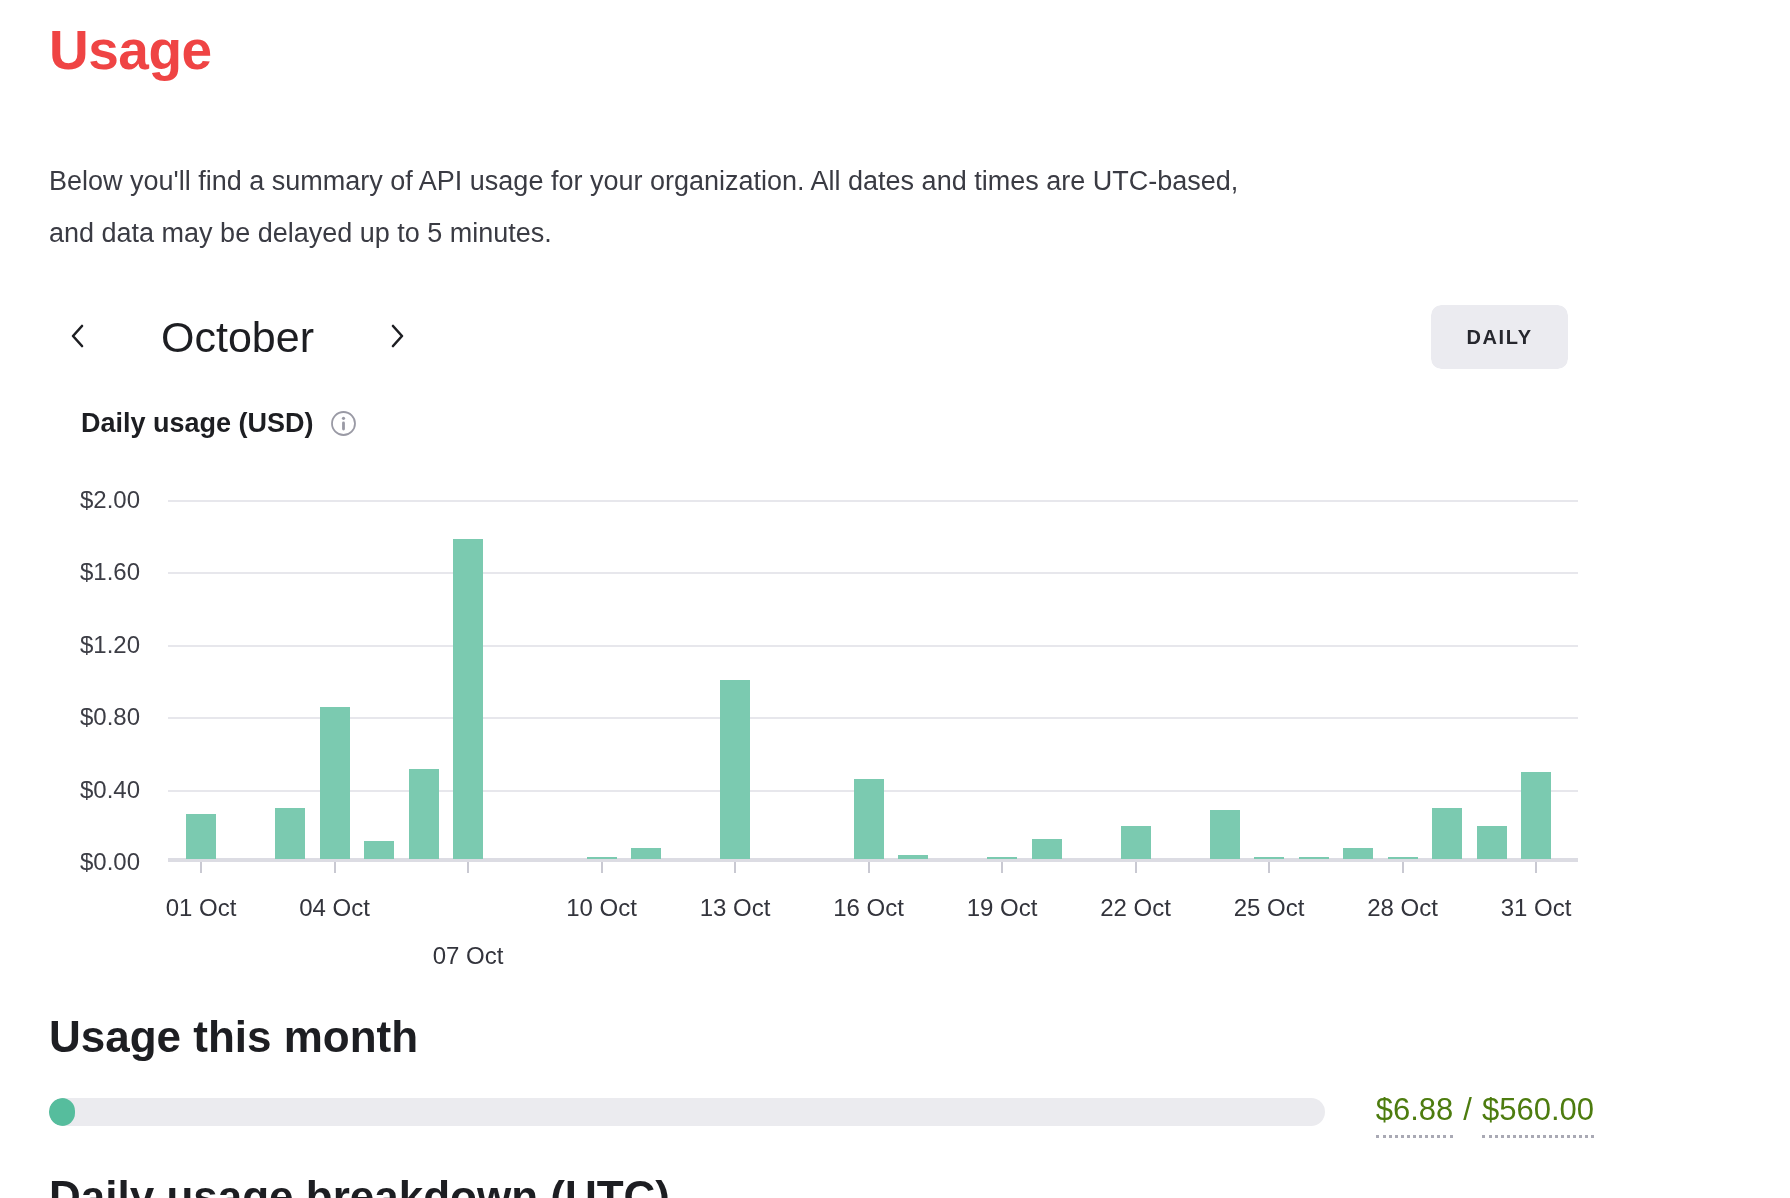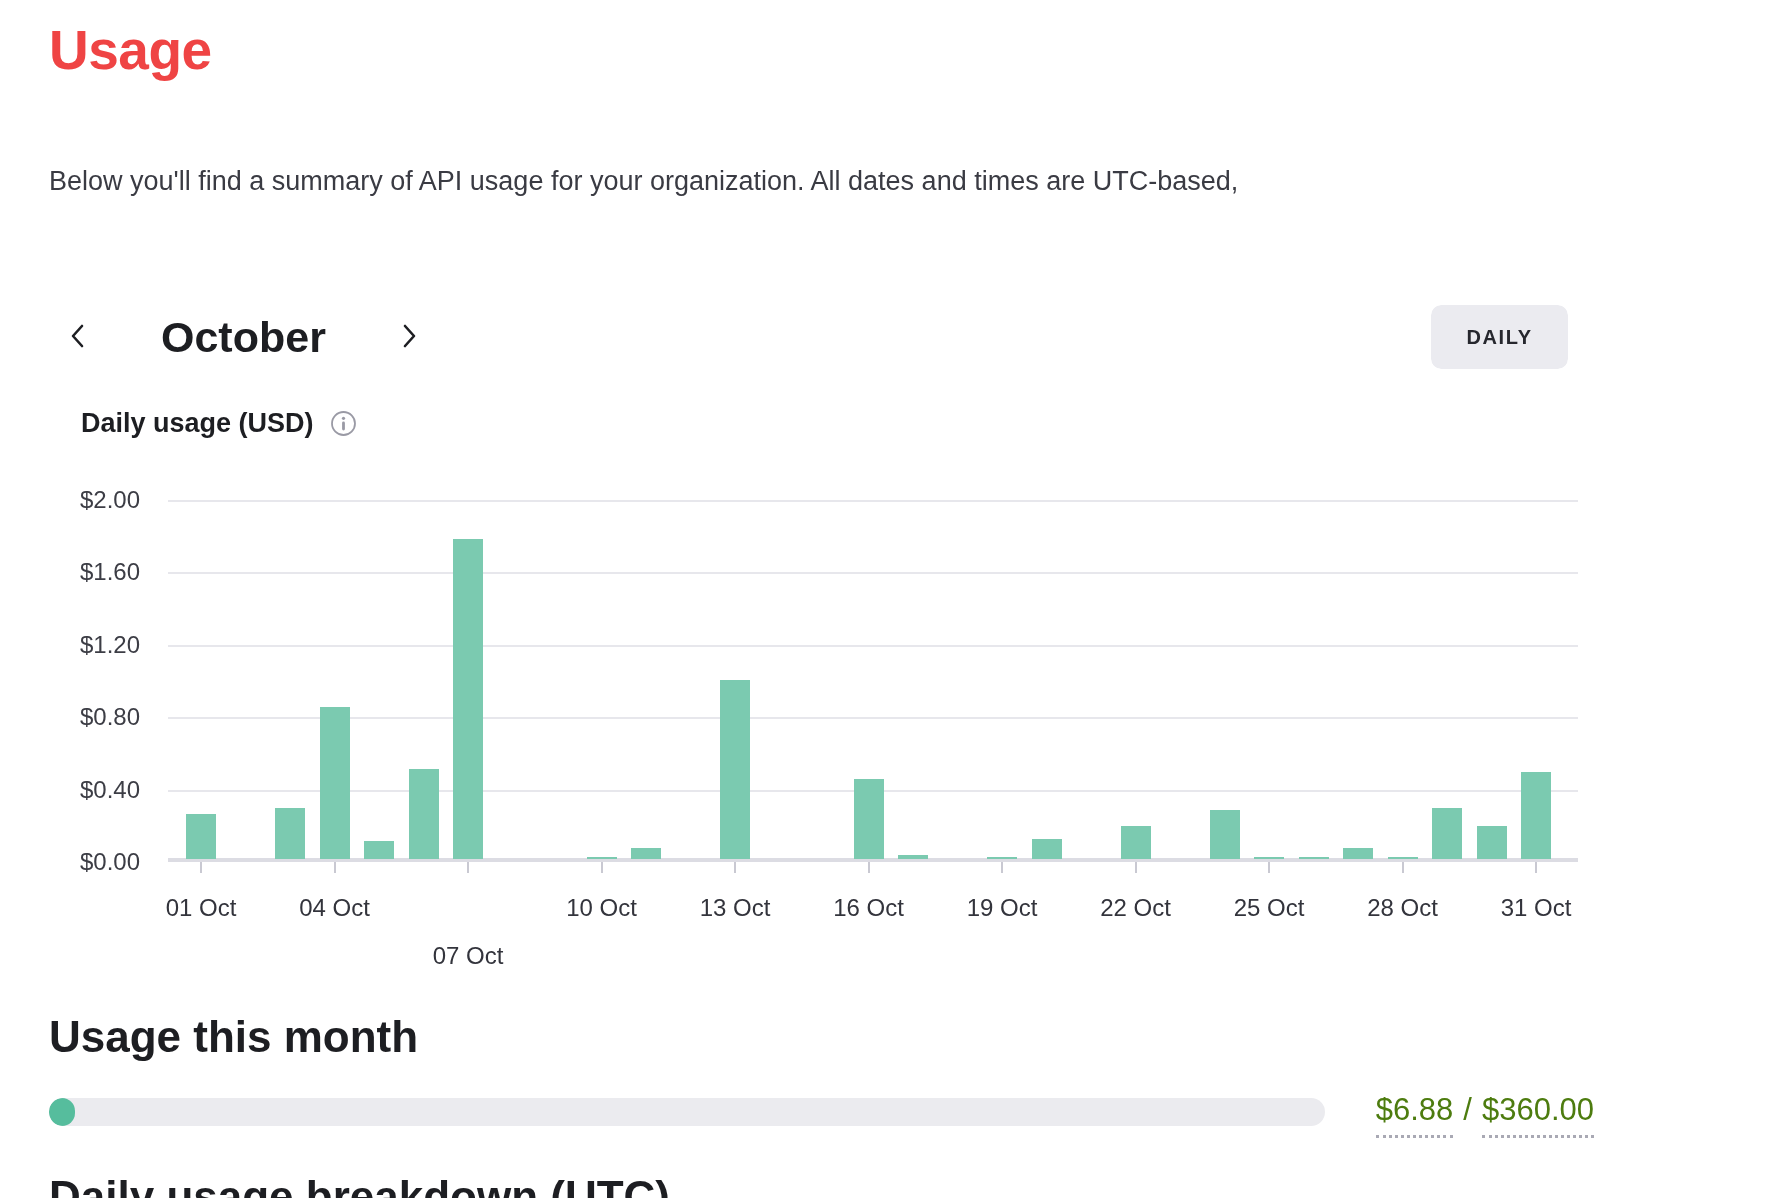--- a/index.html
+++ b/index.html
@@ -11,21 +11,21 @@
   .content { position:absolute; left:49px; top:0; width:1545px; height:100%; }
 
   .title { position:absolute; top:18px; left:0; font-size:55px; font-weight:700; letter-spacing:-0.5px; color:#ef4444; }
 
   .desc { position:absolute; top:155px; left:0; font-size:27px; line-height:52px; color:#3a3b43; }
 
   
   .month-row { position:absolute; top:303px; left:0; width:100%; height:68px; }
   .nav-group { position:absolute; left:10px; top:0; height:68px; display:flex; align-items:center; gap:62px; }
   .chev-btn { background:none; border:none; cursor:pointer; width:40px; height:40px; display:flex; align-items:center; justify-content:center; padding:0; }
-  .month-label { font-size:43px; font-weight:700; color:#1d1e22; }
+  .month-label { font-size:43px; font-weight:400; color:#1d1e22; }
   .toggle { position:absolute; right:26px; top:2px; height:64px; display:flex; border-radius:10px; overflow:hidden; }
   .chip { border:none; cursor:pointer; font-family:"Liberation Sans", sans-serif;
           font-size:20px; font-weight:700; letter-spacing:1.6px; height:64px; }
   .chip-daily { width:137px; background:#ebebf0; color:#26272e; border-radius:10px; }
   .chip-cumulative { width:223px; color:#b3b3bd; background-color:#f7f7f9;
       background-image:radial-gradient(#e3e3e9 1.2px, transparent 1.3px);
       background-size:8px 8px; border-radius:0 10px 10px 0; }
 
   
   .chart-header { position:absolute; top:408px; left:32px; display:flex; align-items:center; gap:16px; }
@@ -56,20 +56,21 @@
 </head>
 <body>
 
 <div class="page">
   <div class="content">
 
     <h1 class="title">Usage</h1>
 
     <div class="desc">
       <div>Below you'll find a summary of API usage for your organization. All dates and times are UTC-based,</div>
+      <div>and data may be delayed up to 5 minutes.</div>
     </div>
 
     <div class="month-row">
       <div class="nav-group">
         <button class="chev-btn">
           <span>
             <svg width="32" height="32" viewBox="0 0 32 32">
                 <polyline points="19,6 10,16 19,26" fill="none" stroke="#1d1e22" stroke-width="2.6" stroke-linecap="round" stroke-linejoin="round"></polyline>
               </svg>
           </span>
@@ -160,20 +161,20 @@
 
     <h2 class="section-heading h-usage-month">Usage this month</h2>
 
     <div class="progress-row">
       <div class="track">
         <div class="fill" style="width: 26px; background: rgb(86, 189, 157);"></div>
       </div>
       <div class="amounts">
         <span class="dotted">$6.88</span>
         <span>/</span>
-        <span class="dotted">$360.00</span>
+        <span class="dotted">$560.00</span>
       </div>
     </div>
 
     <h2 class="section-heading h-breakdown">Daily usage breakdown (UTC)</h2>
 
   </div>
 </div>
 
 </body></html>

